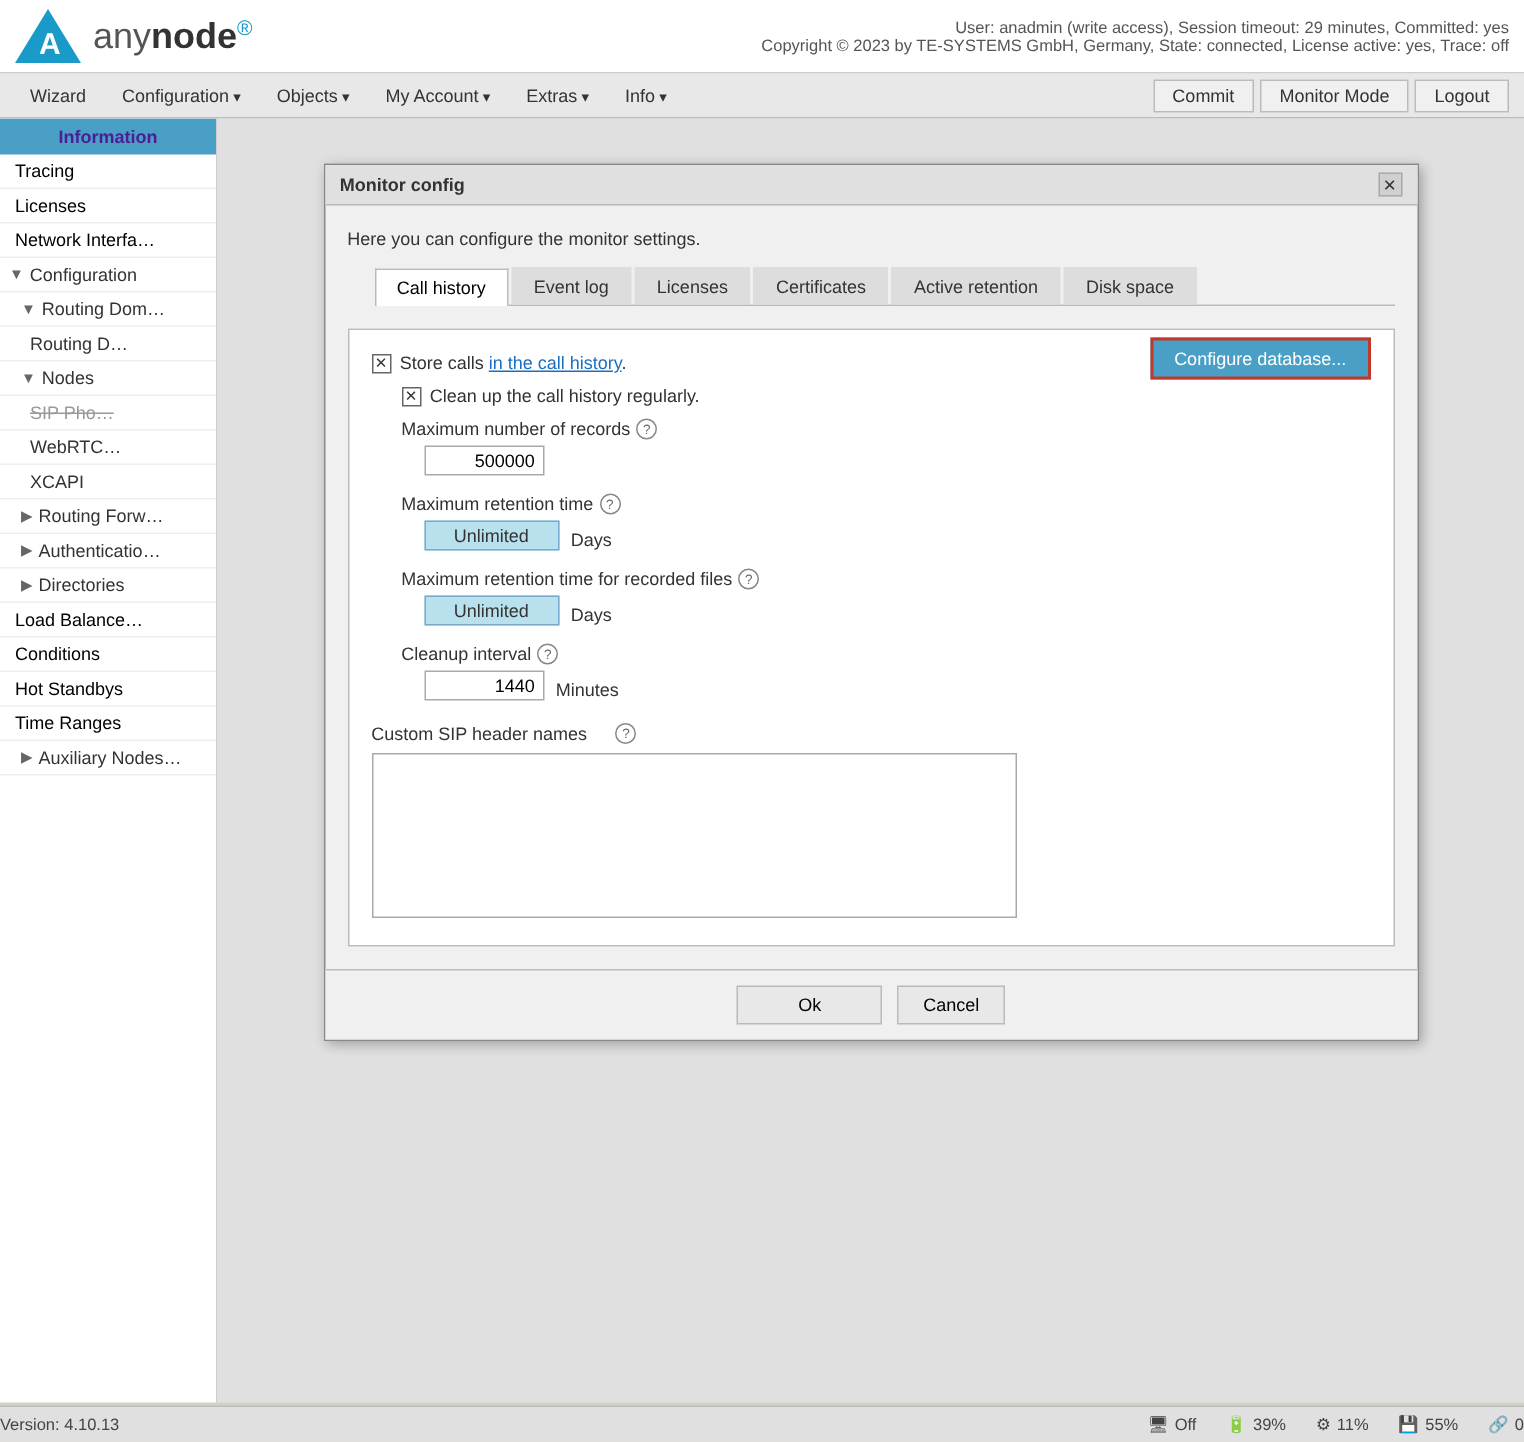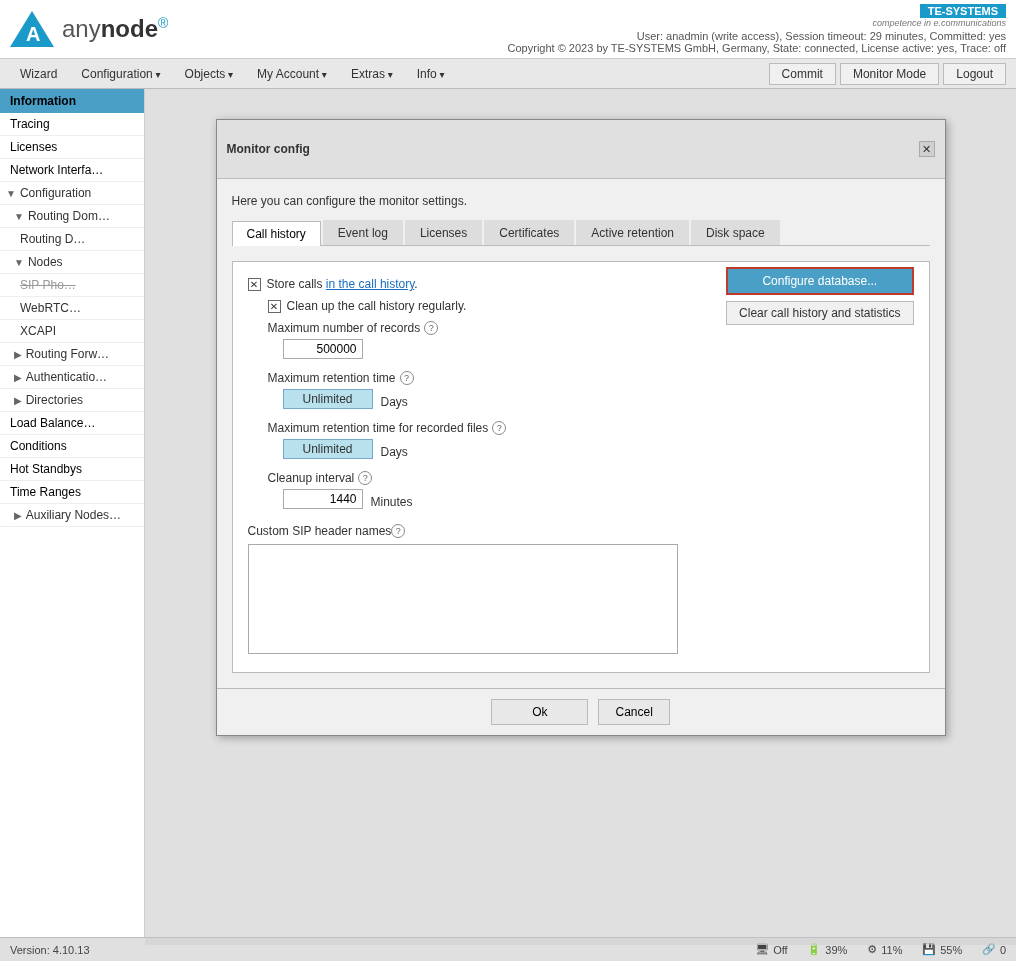--- a/index.html
+++ b/index.html
@@ -17,43 +17,43 @@
     .nav-item { padding: 4px 10px; cursor: pointer; color: #333; font-size: 12px; white-space: nowrap; }
     .nav-item.with-arrow::after { content: ' ▾'; font-size: 10px; }
     .nav-right { display: flex; gap: 4px; }
     .nav-btn { padding: 3px 12px; background: #f0f0f0; border: 1px solid #bbb; cursor: pointer; font-size: 12px; color: #333; }
 
     
     .main-layout { display: flex; height: calc(961px - 105px); }
 
     
     .sidebar { width: 145px; background: #fff; border-right: 1px solid #ccc; overflow-y: auto; }
-    .sidebar-section { background: #4a9fc7; color: #000000; padding: 5px 10px; font-size: 12px; font-weight: bold; }
+    .sidebar-section { background: #4a9fc7; color: #4c1d95; padding: 5px 10px; font-size: 12px; font-weight: bold; text-align: center; }
     .sidebar-item { padding: 4px 10px; font-size: 12px; color: #000000; cursor: pointer; border-bottom: 1px solid #eee; white-space: nowrap; overflow: hidden; text-overflow: ellipsis; }
     .sidebar-group { padding: 4px 6px; font-size: 12px; color: #333; cursor: pointer; display: flex; align-items: center; gap: 4px; border-bottom: 1px solid #eee; }
     .sidebar-group .arrow { font-size: 10px; color: #666; }
     .sidebar-subitem { padding: 4px 20px; font-size: 12px; color: #333; cursor: pointer; border-bottom: 1px solid #eee; white-space: nowrap; overflow: hidden; text-overflow: ellipsis; }
     .sidebar-subitem.strikethrough { text-decoration: line-through; color: #999; }
 
     
     .content-area { flex: 1; background: #f0f0f0; position: relative; }
 
     
     .modal-backdrop { position: absolute; top: 0; left: 0; right: 0; bottom: 0; background: rgba(200,200,200,0.4); z-index: 10; display: flex; justify-content: center; align-items: flex-start; padding-top: 30px; }
 
     
     .modal { background: #f0f0f0; border: 1px solid #888; box-shadow: 2px 2px 8px rgba(0,0,0,0.3); width: 730px; }
-    .modal-title-bar { background: #e0e0e0; border-bottom: 1px solid #bbb; padding: 21px 10px; display: flex; justify-content: space-between; align-items: center; }
+    .modal-title-bar { background: #e0e0e0; border-bottom: 1px solid #bbb; padding: 5px 10px; display: flex; justify-content: space-between; align-items: center; }
     .modal-title { font-size: 12px; font-weight: bold; color: #333; }
     .modal-close { background: #d0d0d0; border: 1px solid #aaa; width: 16px; height: 16px; display: flex; align-items: center; justify-content: center; cursor: pointer; font-size: 11px; color: #333; }
     .modal-body { padding: 15px; }
     .modal-desc { font-size: 12px; color: #333; margin-bottom: 12px; }
 
     
-    .tabs { display: flex; border-bottom: 1px solid #bbb; margin-bottom: 15px; }
+    .tabs { display: flex; border-bottom: 1px solid #bbb; margin-bottom: 15px; margin-left: 18px; }
     .tab { padding: 5px 14px; font-size: 12px; color: #333; cursor: pointer; border: 1px solid transparent; border-bottom: none; background: #ddd; margin-right: 2px; }
     .tab.active { background: #fff; border-color: #bbb; border-bottom-color: #fff; color: #000; position: relative; top: 1px; z-index: 1; }
 
     
     .form-section { padding: 5px 0; }
     .checkbox-row { display: flex; align-items: center; gap: 6px; margin-bottom: 8px; font-size: 12px; color: #333; }
     .checkbox-row.indented { margin-left: 20px; }
     .cb-box { width: 13px; height: 13px; border: 1px solid #666; background: #fff; display: flex; align-items: center; justify-content: center; font-size: 10px; color: #333; }
     .field-group { margin-bottom: 12px; margin-left: 20px; }
     .field-label { font-size: 12px; color: #333; margin-bottom: 4px; display: flex; align-items: center; gap: 4px; }
@@ -64,30 +64,30 @@
     .field-unit { font-size: 12px; color: #333; }
     .unlimited-btn { background: #b8e0ed; border: 1px solid #7ac; padding: 2px 12px; font-size: 12px; color: #333; cursor: pointer; width: 90px; text-align: center; }
 
     
     .right-buttons { float: right; display: flex; flex-direction: column; gap: 4px; margin-top: -10px; }
     .btn-configure { background: #4a9fc7; color: white; border: 2px solid #c0392b; padding: 5px 14px; font-size: 12px; cursor: pointer; white-space: nowrap; }
     .btn-clear { background: #f0f0f0; border: 1px solid #bbb; padding: 4px 12px; font-size: 12px; cursor: pointer; white-space: nowrap; color: #333; }
 
     
     .sip-header-section { margin-top: 15px; clear: both; }
-    .sip-header-label { font-size: 12px; color: #333; margin-bottom: 6px; display: flex; align-items: center; gap: 0; }
+    .sip-header-label { font-size: 12px; color: #333; margin-bottom: 6px; display: flex; align-items: center; gap: 19px; }
     .sip-textarea { width: 430px; height: 110px; border: 1px solid #aaa; background: #fff; resize: none; font-size: 12px; padding: 4px; }
 
     
     .modal-footer { background: #f0f0f0; border-top: 1px solid #bbb; padding: 10px; display: flex; justify-content: center; gap: 10px; }
     .btn-ok { background: #e8e8e8; border: 1px solid #bbb; padding: 5px 40px; font-size: 12px; cursor: pointer; }
     .btn-cancel { background: #e8e8e8; border: 1px solid #bbb; padding: 5px 16px; font-size: 12px; cursor: pointer; }
 
     
-    .status-bar { position: absolute; bottom: 0; left: 0; right: 0; height: 24px; background: #e0e0e0; border-top: 1px solid #bbb; display: flex; align-items: center; padding: 0 10px; font-size: 11px; color: #444; justify-content: space-between; }
+    .status-bar { position: absolute; bottom: 0; left: 0; right: 0; height: 24px; background: #e0e0e0; border-top: 1px solid #bbb; display: flex; align-items: center; padding: 0 0; font-size: 11px; color: #444; justify-content: space-between; }
     .status-right { display: flex; gap: 20px; align-items: center; }
     .status-item { display: flex; align-items: center; gap: 4px; }
 
     
     .link-text { color: #1a6ec4; text-decoration: underline; cursor: pointer; }
   </style>
 </head>
 <body>
 
 <div class="top-bar">
@@ -96,24 +96,20 @@
       <svg width="44" height="40" viewBox="0 0 44 40">
         <polygon points="22,2 44,38 0,38" fill="#1a9ac9"></polygon>
         <text x="16" y="32" fill="white" font-size="20" font-weight="bold" font-family="Arial">A</text>
       </svg>
     </div>
     <div style="font-size:24px; color:#555;">
       <span style="font-weight:300;">any</span><span style="font-weight:bold; color:#333;">node</span><span style="color:#1a9ac9; font-size:14px; vertical-align:super;">®</span>
     </div>
   </div>
   <div class="top-right">
-    <div style="text-align:right;">
-      <div style="display:inline-block; background:#1a9ac9; color:white; padding:1px 8px; font-size:11px; font-weight:bold;">TE-SYSTEMS</div>
-      <div style="font-size:9px; color:#777; font-style:italic;">competence in e.communications</div>
-    </div>
     <div style="font-size:11px; color:#555; margin-top:2px;">User: anadmin (write access), Session timeout: 29 minutes, Committed: yes</div>
     <div style="font-size:11px; color:#555;">Copyright © 2023 by TE-SYSTEMS GmbH, Germany, State: connected, License active: yes, Trace: off</div>
   </div>
 </div>
 
 <div class="nav-bar">
   <div class="nav-left">
     <div class="nav-item">Wizard</div>
     <div class="nav-item with-arrow">Configuration</div>
     <div class="nav-item with-arrow">Objects</div>
@@ -192,21 +188,20 @@
             <div class="tab">Licenses</div>
             <div class="tab">Certificates</div>
             <div class="tab">Active retention</div>
             <div class="tab">Disk space</div>
           </div>
 
           <div class="form-section" style="background:#fff; border:1px solid #bbb; padding:15px; min-height:400px; position:relative;">
 
             <div class="right-buttons" style="float:right; display:flex; flex-direction:column; gap:6px; margin-left:20px;">
               <button class="btn-configure">Configure database...</button>
-              <button class="btn-clear">Clear call history and statistics</button>
             </div>
 
             <div class="checkbox-row">
               <div class="cb-box">✕</div>
               <span>Store calls <span class="link-text" style="color:#1a6ec4; text-decoration:underline; cursor:pointer;">in the call history</span>.</span>
             </div>
 
             <div class="checkbox-row indented">
               <div class="cb-box">✕</div>
               <span>Clean up the call history regularly.</span>

